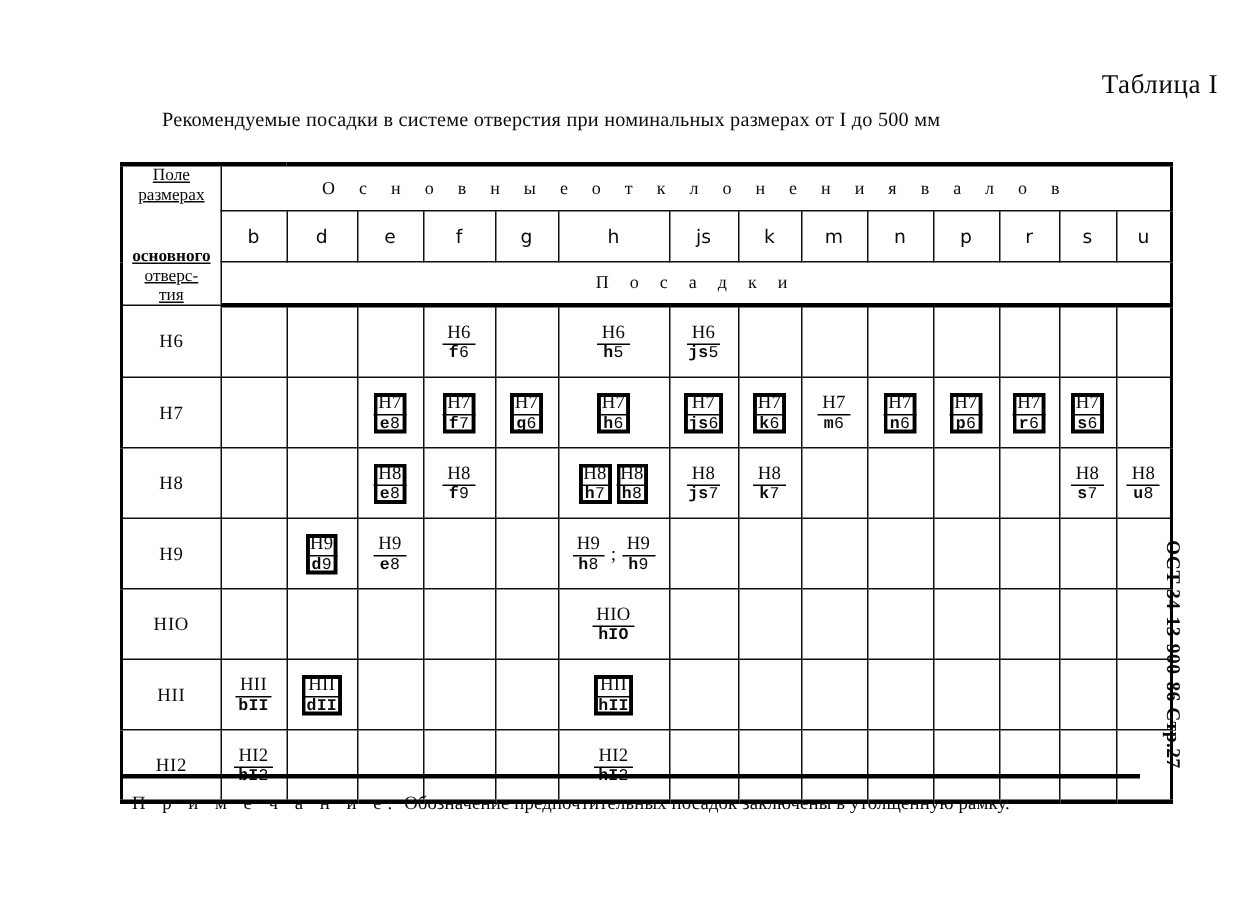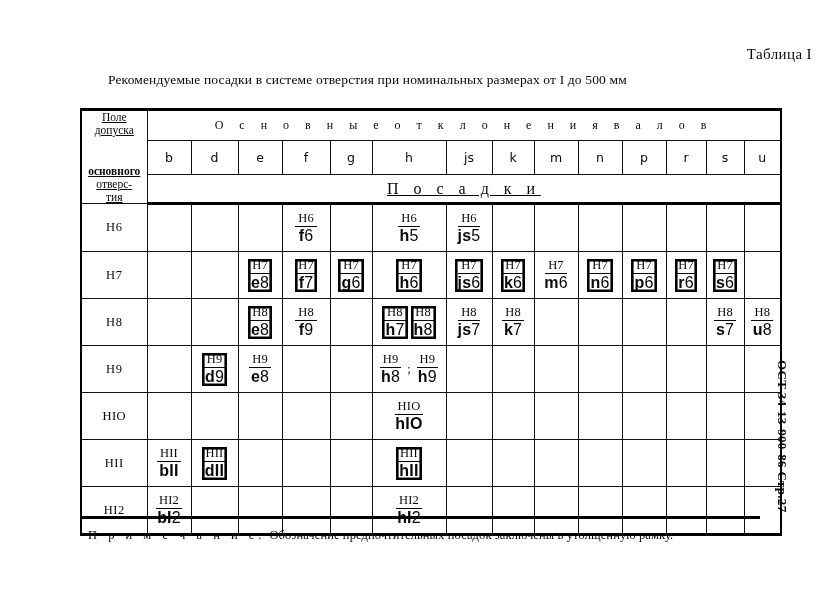--- a/index.html
+++ b/index.html
@@ -14,21 +14,21 @@
     color: #0a0a0a;
     position: relative;
     overflow: hidden;
   }
 
   
   #table-number {
     position: absolute;
     top: 46px;
     right: 28px;
-    font-size: 15px;
+    font-size: 18px;
     letter-spacing: 0.4px;
     white-space: nowrap;
   }
   #table-caption {
     position: absolute;
     top: 72px;
     left: 108px;
     font-size: 13.5px;
     letter-spacing: 0.15px;
     white-space: nowrap;
@@ -94,22 +94,21 @@
   }
   .letters-row td {
     height: 26px;
     font-family: "DejaVu Sans", "Liberation Sans", sans-serif;
     font-weight: bold;
     font-size: 12.5px;
   }
   .fits-band {
     height: 21px;
     letter-spacing: 5.5px;
-    font-size: 16px;
-    text-decoration: underline;
+    font-size: 12px;
   }
 
   
   .body-row td { height: 46px; }
   .row-label {
     font-size: 12.5px;
     letter-spacing: 0.5px;
   }
 
   
@@ -129,22 +128,22 @@
     line-height: 1.04;
     font-size: 12.5px;
   }
   .frac .num {
     border-bottom: 1.6px solid #000;
     padding: 0 3px 1px 3px;
     letter-spacing: 0.2px;
   }
   .frac .den {
     padding: 1px 3px 0 3px;
-    font-family: Liberation Sans, sans-serif;
-    font-size: 16px;
+    font-family: Liberation Mono, monospace;
+    font-size: 11px;
     letter-spacing: 0.2px;
   }
   .frac .den b { font-weight: bold; }
   .sep {
     font-size: 13px;
     align-self: center;
     padding: 0 1px;
   }
 
   
@@ -196,21 +195,21 @@
       <col style="width: 44px;">
       <col style="width: 44px;">
       <col style="width: 40px;">
       <col style="width: 38px;">
       <col style="width: 37px;">
     </colgroup>
   <thead>
     <tr>
       <td id="stub-cell" class="rule-top rule-left" rowspan="3">
           <span class="stub-line">Поле</span>
-          <span class="stub-line">допуска</span>
+          <span class="stub-line">размерах</span>
           <span class="stub-line stub-strong">основного</span>
           <span class="stub-line">отверс-</span>
           <span class="stub-line">тия</span>
         </td>
       <td id="group-head-cell" class="group-head rule-top rule-right" colspan="14">О с н о в н ы е   о т к л о н е н и я   в а л о в</td>
     </tr>
     <tr class="letters-row" id="letters-row">
         <td>b</td>
         <td>d</td>
         <td>e</td>

